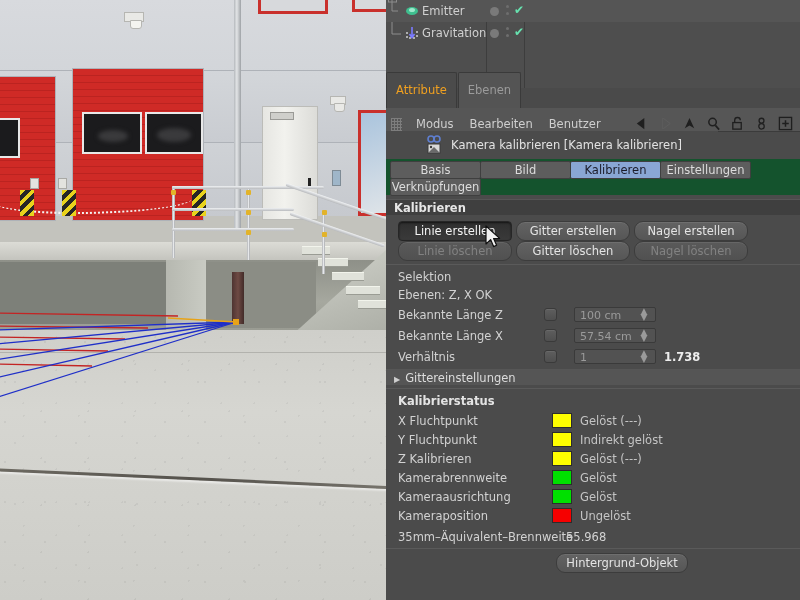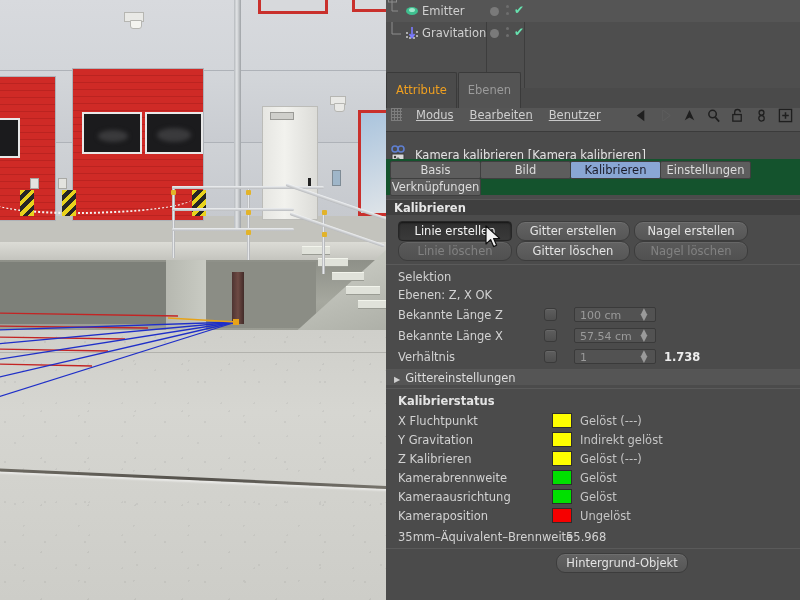--- a/index.html
+++ b/index.html
@@ -231,37 +231,37 @@
     border:1px solid #3a3a3a; border-bottom:none;
     margin-right:1px; border-radius:2px 2px 0 0;
     cursor:default;
   }
   .mtab.active { color:#f0a020; background:#4b4b4b; }
 
   
   #menubar {
     position:absolute; left:0; top:108px; width:414px; height:23px;
     background:#565656; border-bottom:1px solid #3b3b3b;
-    display:flex; align-items:flex-start;text-decoration:underline;
+    display:flex; align-items:flex-end;
   }
   .grip {
     width:11px; height:13px; margin:0 6px 0 5px;
     background-image:
       repeating-linear-gradient(90deg,#8a8a8a 0 1px, transparent 1px 3px),
       repeating-linear-gradient(0deg,#8a8a8a 0 1px, transparent 1px 3px);
     opacity:.75;
   }
   .menu-item { padding:0 8px; font-size:11.5px; color:#cfcfcf; cursor:default; }
   .mb-icons { margin-left:auto; display:flex; align-items:center; gap:9px; padding-right:7px; }
   .mb-ico { width:15px; height:15px; display:block; }
 
   
   #objtitle {
-    position:absolute; left:0; top:141px; width:332px; height:28px;
-    background:#4b4b4b; display:flex; align-items:center;
+    position:absolute; left:0; top:131px; width:332px; height:28px;
+    background:#4b4b4b; display:flex; align-items:center;justify-content:center;
   }
   #objtitle .ico { width:22px; height:22px; margin-left:3px; }
   #objtitle .t { margin-left:4px; font-size:11.5px; color:#e2e2e2; }
 
   
   #paramtabs {
     position:absolute; left:0; top:159px; width:414px; height:36px;
     background:#14532d;
   }
   .ptab {
@@ -567,21 +567,21 @@
   </div>
 
   <div class="hr" style="top:388px;"></div>
 
   <div class="lbl" style="left:12px;top:394px;font-weight:bold;color:#e4e4e4;">Kalibrierstatus</div>
 
   <div class="lbl" style="left:12px;top:414px;">X Fluchtpunkt</div>
   <div class="swatch" style="left:166px;top:413px;background:#ffff00;"></div>
   <div class="lbl dim" style="left:194px;top:414px;">Gelöst (---)</div>
 
-  <div class="lbl" style="left:12px;top:433px;">Y Gravitation</div>
+  <div class="lbl" style="left:12px;top:433px;">Y Fluchtpunkt</div>
   <div class="swatch" style="left:166px;top:432px;background:#ffff00;"></div>
   <div class="lbl dim" style="left:194px;top:433px;">Indirekt gelöst</div>
 
   <div class="lbl" style="left:12px;top:452px;">Z Kalibrieren</div>
   <div class="swatch" style="left:166px;top:451px;background:#ffff00;"></div>
   <div class="lbl dim" style="left:194px;top:452px;">Gelöst (---)</div>
 
   <div class="lbl" style="left:12px;top:471px;">Kamerabrennweite</div>
   <div class="swatch" style="left:166px;top:470px;background:#00e000;"></div>
   <div class="lbl dim" style="left:194px;top:471px;">Gelöst</div>

